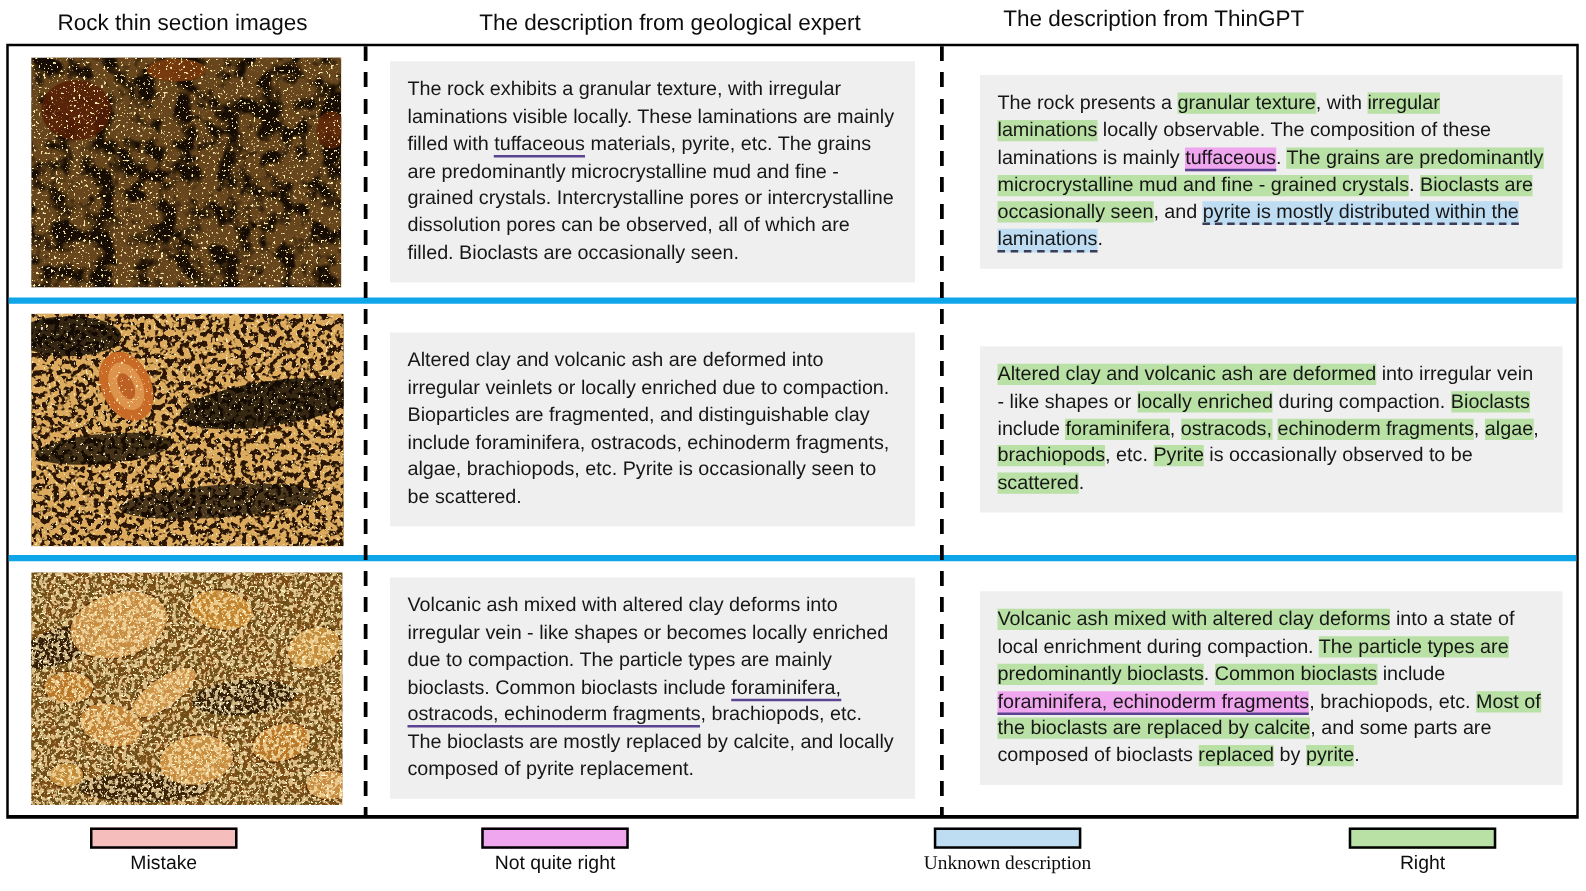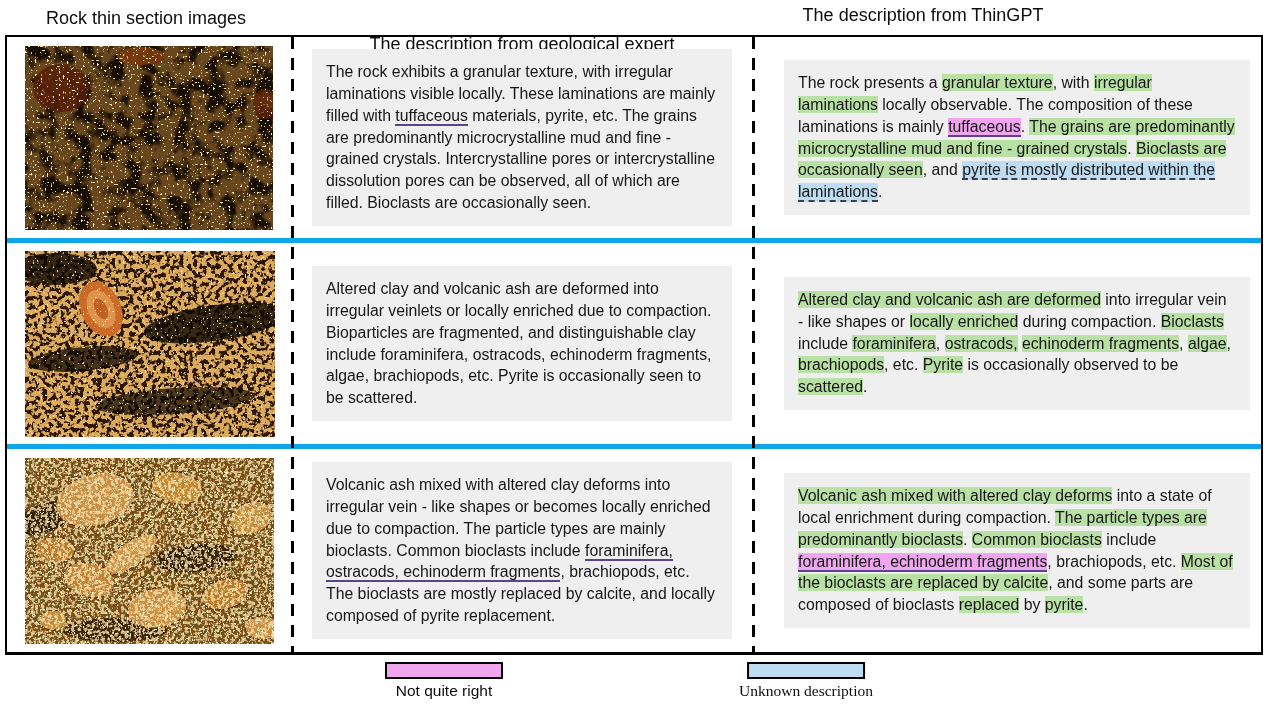--- a/index.html
+++ b/index.html
@@ -2,21 +2,21 @@
 <html style="--c-right: #b9e0a5; --c-nqr: #efa6ee; --c-unk: #bedcf2; --c-mistake: #f6bdbd; --c-box: #efefef;"><head>
 <meta charset="utf-8">
 <style>
   html,body{margin:0;padding:0;background:#ffffff;}
   body{font-family:"Liberation Sans","DejaVu Sans",sans-serif;color:#111;}
   .fig{position:relative;width:1269px;height:713px;background:#fff;overflow:hidden;}
 
   
   .hdr{position:absolute;top:8px;transform:translateX(-50%);font-size:18px;white-space:nowrap;color:#0d0d0d;text-align:center;}
   .hdr.h1{left:146px;}
-  .hdr.h2{left:522px;margin-top:26px;}
+  .hdr.h2{left:536px;}
   .hdr.h3{left:923px;top:5px;}
 
   
   .tbl{position:absolute;left:5px;top:35px;width:1258px;height:620px;box-sizing:border-box;
        border:2px solid #000;border-bottom-width:3px;display:grid;grid-template-rows:206px 206px 1fr;}
   .row{position:relative;display:grid;grid-template-columns:285px 462px 1fr;}
   .row.sep{border-bottom:5px solid #0ea5e9;}
   .vsep{position:absolute;top:0;bottom:0;width:3px;z-index:5;
         background:repeating-linear-gradient(180deg,#000 0 12px,transparent 12px 21px);}
   .v1{left:284px;}
@@ -164,23 +164,31 @@
       <div class="cell">
         <div class="tbox expert"><span>Volcanic ash mixed with altered clay deforms into irregular vein - like shapes or becomes locally enriched due to compaction. The particle types are mainly bioclasts. Common bioclasts include </span><span class="ul-solid">foraminifera, ostracods, echinoderm fragments</span><span>, brachiopods, etc. The bioclasts are mostly replaced by calcite, and locally composed of pyrite replacement.</span></div>
       </div>
       <div class="cell">
         <div class="tbox gpt"><span class="hl-right">Volcanic ash mixed with altered clay deforms</span><span> into a state of local enrichment during compaction. </span><span class="hl-right">The particle types are predominantly bioclasts</span><span>. </span><span class="hl-right">Common bioclasts</span><span> include </span><span class="hl-nqr ul-solid">foraminifera, echinoderm fragments</span><span>, brachiopods, etc. </span><span class="hl-right">Most of the bioclasts are replaced by calcite</span><span>, and some parts are composed of bioclasts </span><span class="hl-right">replaced</span><span> by </span><span class="hl-right">pyrite</span><span>.</span></div>
       </div>
     </div>
   </div>
 
   <div class="legend">
+    <div class="li p1">
+      <div class="swatch" style="background: rgb(246, 189, 189);"></div>
+      <div class="llabel">Mistake</div>
+    </div>
     <div class="li p2">
       <div class="swatch" style="background: rgb(239, 166, 238);"></div>
       <div class="llabel">Not quite right</div>
     </div>
     <div class="li p3">
       <div class="swatch" style="background: rgb(190, 220, 242);"></div>
       <div class="llabel">Unknown description</div>
     </div>
+    <div class="li p4">
+      <div class="swatch" style="background: rgb(185, 224, 165);"></div>
+      <div class="llabel">Right</div>
+    </div>
   </div>
 
 </div>
 
 </body></html>

